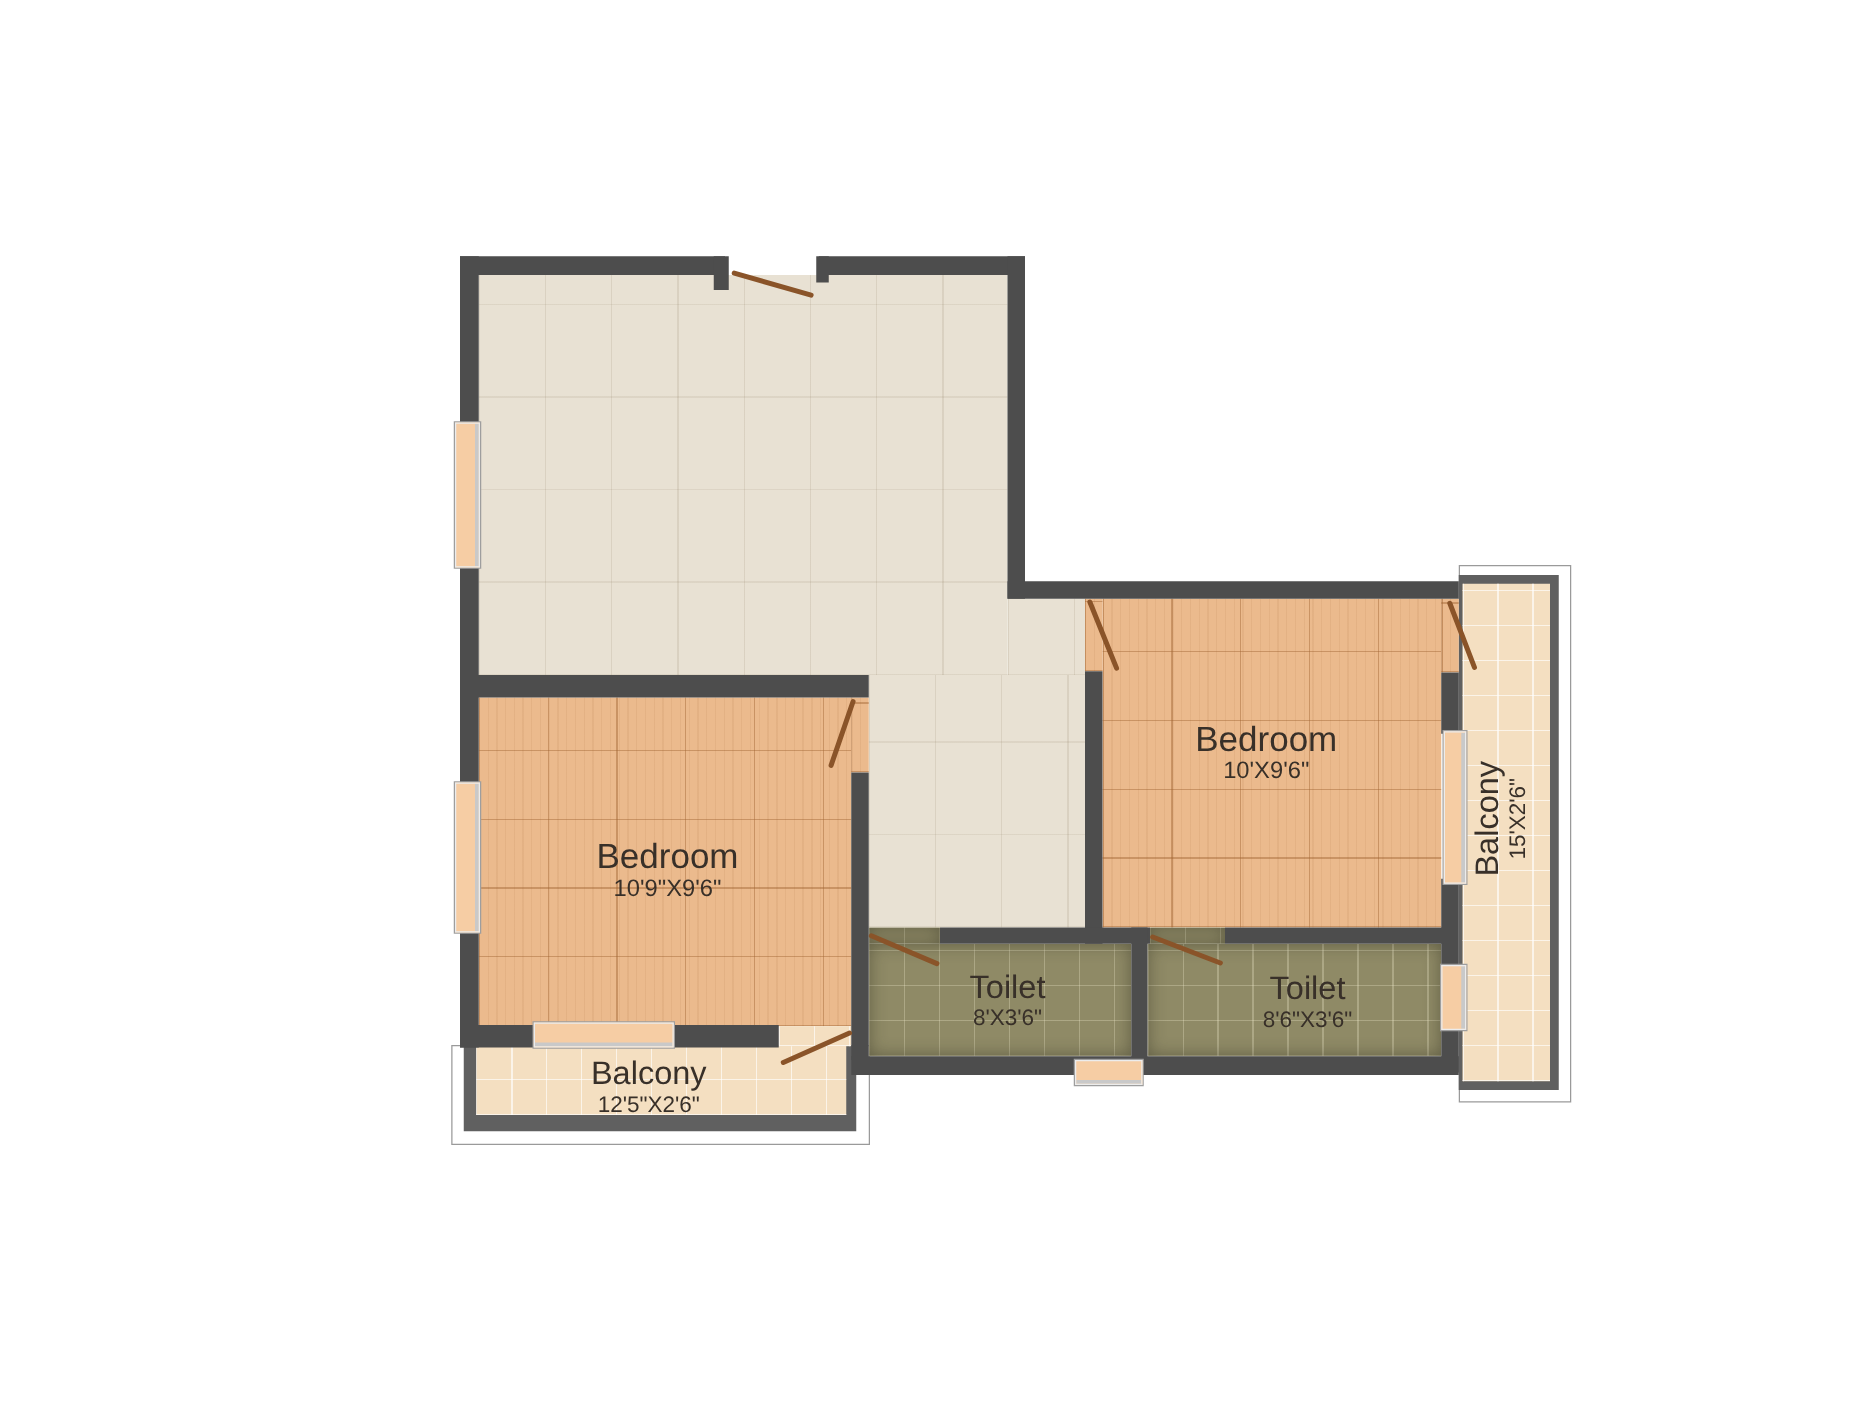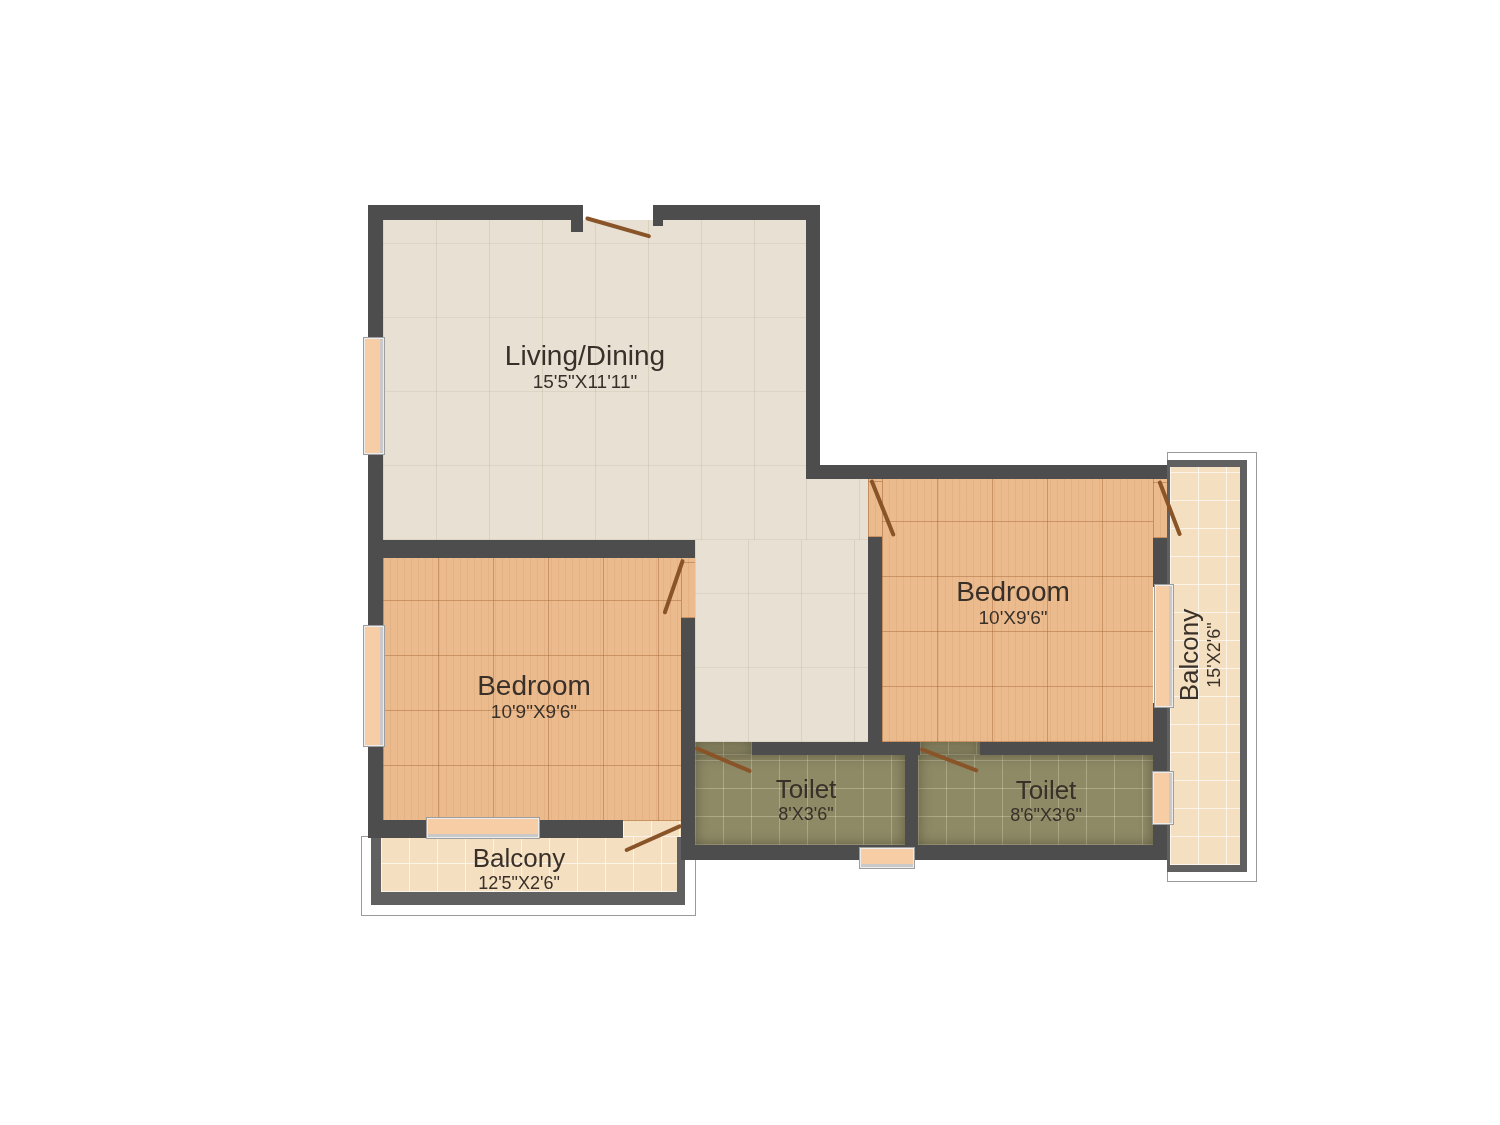--- a/index.html
+++ b/index.html
@@ -100,24 +100,20 @@
   <div class="window window-h" style="left:860px;top:848px;width:52px;height:18px;"></div>
 
   <div class="door" style="left:586px;top:216px;width:68px;transform:rotate(16deg);"></div>
   <div class="door" style="left:873px;top:479px;width:61px;transform:rotate(68deg);"></div>
   <div class="door" style="left:685px;top:560px;width:58px;transform:rotate(109deg);"></div>
   <div class="door" style="left:696px;top:746px;width:61px;transform:rotate(23deg);"></div>
   <div class="door" style="left:921px;top:747px;width:62px;transform:rotate(21deg);"></div>
   <div class="door" style="left:624px;top:849px;width:62px;transform:rotate(-24deg);"></div>
   <div class="door" style="left:1161px;top:480px;width:59px;transform:rotate(69deg);"></div>
 
-  <div class="label" style="left:585px;top:366px;">
-    <div class="name">Living/Dining</div>
-    <div class="dims">15'5"X11'11"</div>
-  </div>
   <div class="label" style="left:534px;top:696px;">
     <div class="name">Bedroom</div>
     <div class="dims">10'9"X9'6"</div>
   </div>
   <div class="label" style="left:1013px;top:602px;">
     <div class="name">Bedroom</div>
     <div class="dims">10'X9'6"</div>
   </div>
   <div class="label small" style="left:806px;top:800px;">
     <div class="name">Toilet</div>

